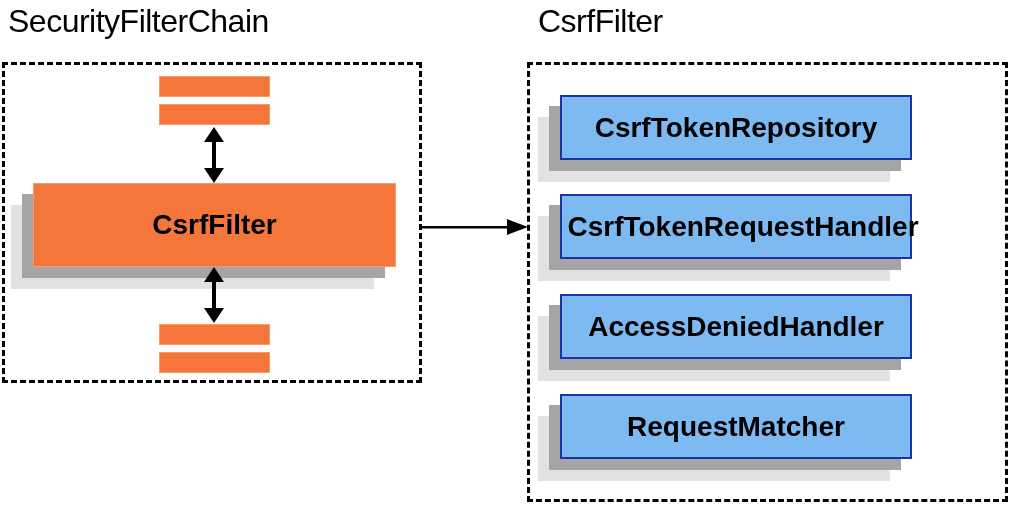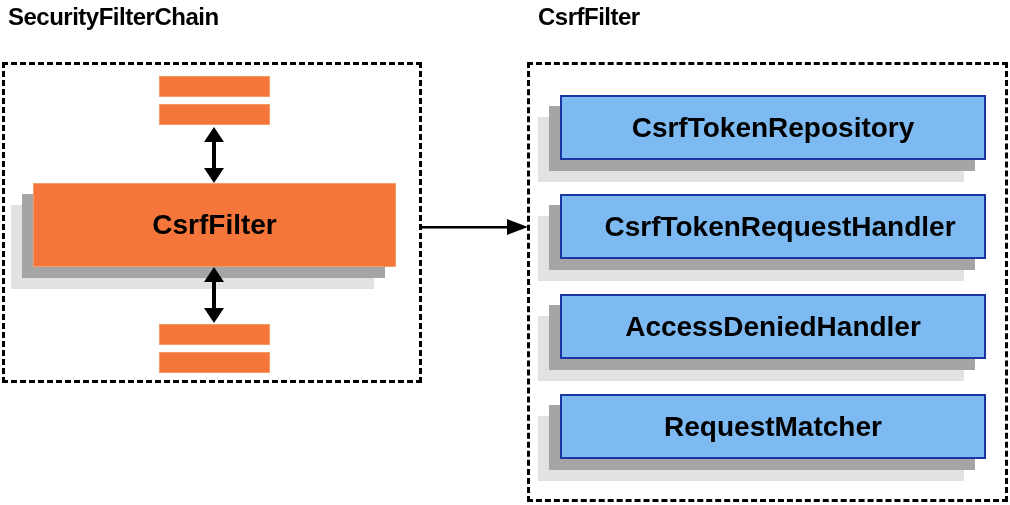--- a/index.html
+++ b/index.html
@@ -17,22 +17,22 @@
   .canvas {
     position: relative;
     width: 1010px;
     height: 505px;
     background: #ffffff;
     font-family: "Liberation Sans", "DejaVu Sans", sans-serif;
     overflow: hidden;
   }
   .group-title {
     position: absolute;
-    font-size: 24px;
-    font-weight: bold;
+    font-size: 32px;
+    font-weight: normal;
     color: var(--text);
     letter-spacing: -0.5px;
     white-space: nowrap;
   }
   .dashed-container {
     position: absolute;
     border: 3px dashed #000000;
     background: transparent;
   }
   .left-container  { left: 2px;   top: 62px; width: 420px; height: 321px; }
@@ -51,21 +51,21 @@
     width: 363px; height: 84px;
     background: var(--orange-fill);
     border: 1px solid var(--orange-border);
     box-shadow: -11px 11px 0 var(--shadow-dark), -22px 22px 0 var(--shadow-light);
     display: flex; align-items: center; justify-content: center;
     font-size: 28px; font-weight: bold; color: var(--text);
   }
   .component-box {
     position: absolute;
     left: 560px;
-    width: 426px; height: 65px;
+    width: 352px; height: 65px;
     background: var(--blue-fill);
     border: 2px solid var(--blue-border);
     box-shadow: -11px 11px 0 var(--shadow-dark), -22px 22px 0 var(--shadow-light);
     display: flex; align-items: center; justify-content: center;
     font-size: 28px; font-weight: bold; color: var(--text);
     white-space: nowrap;
   }
   .arrow-svg { position: absolute; display: block; }
   .arrow-fill { fill: var(--connector); }
 </style>

